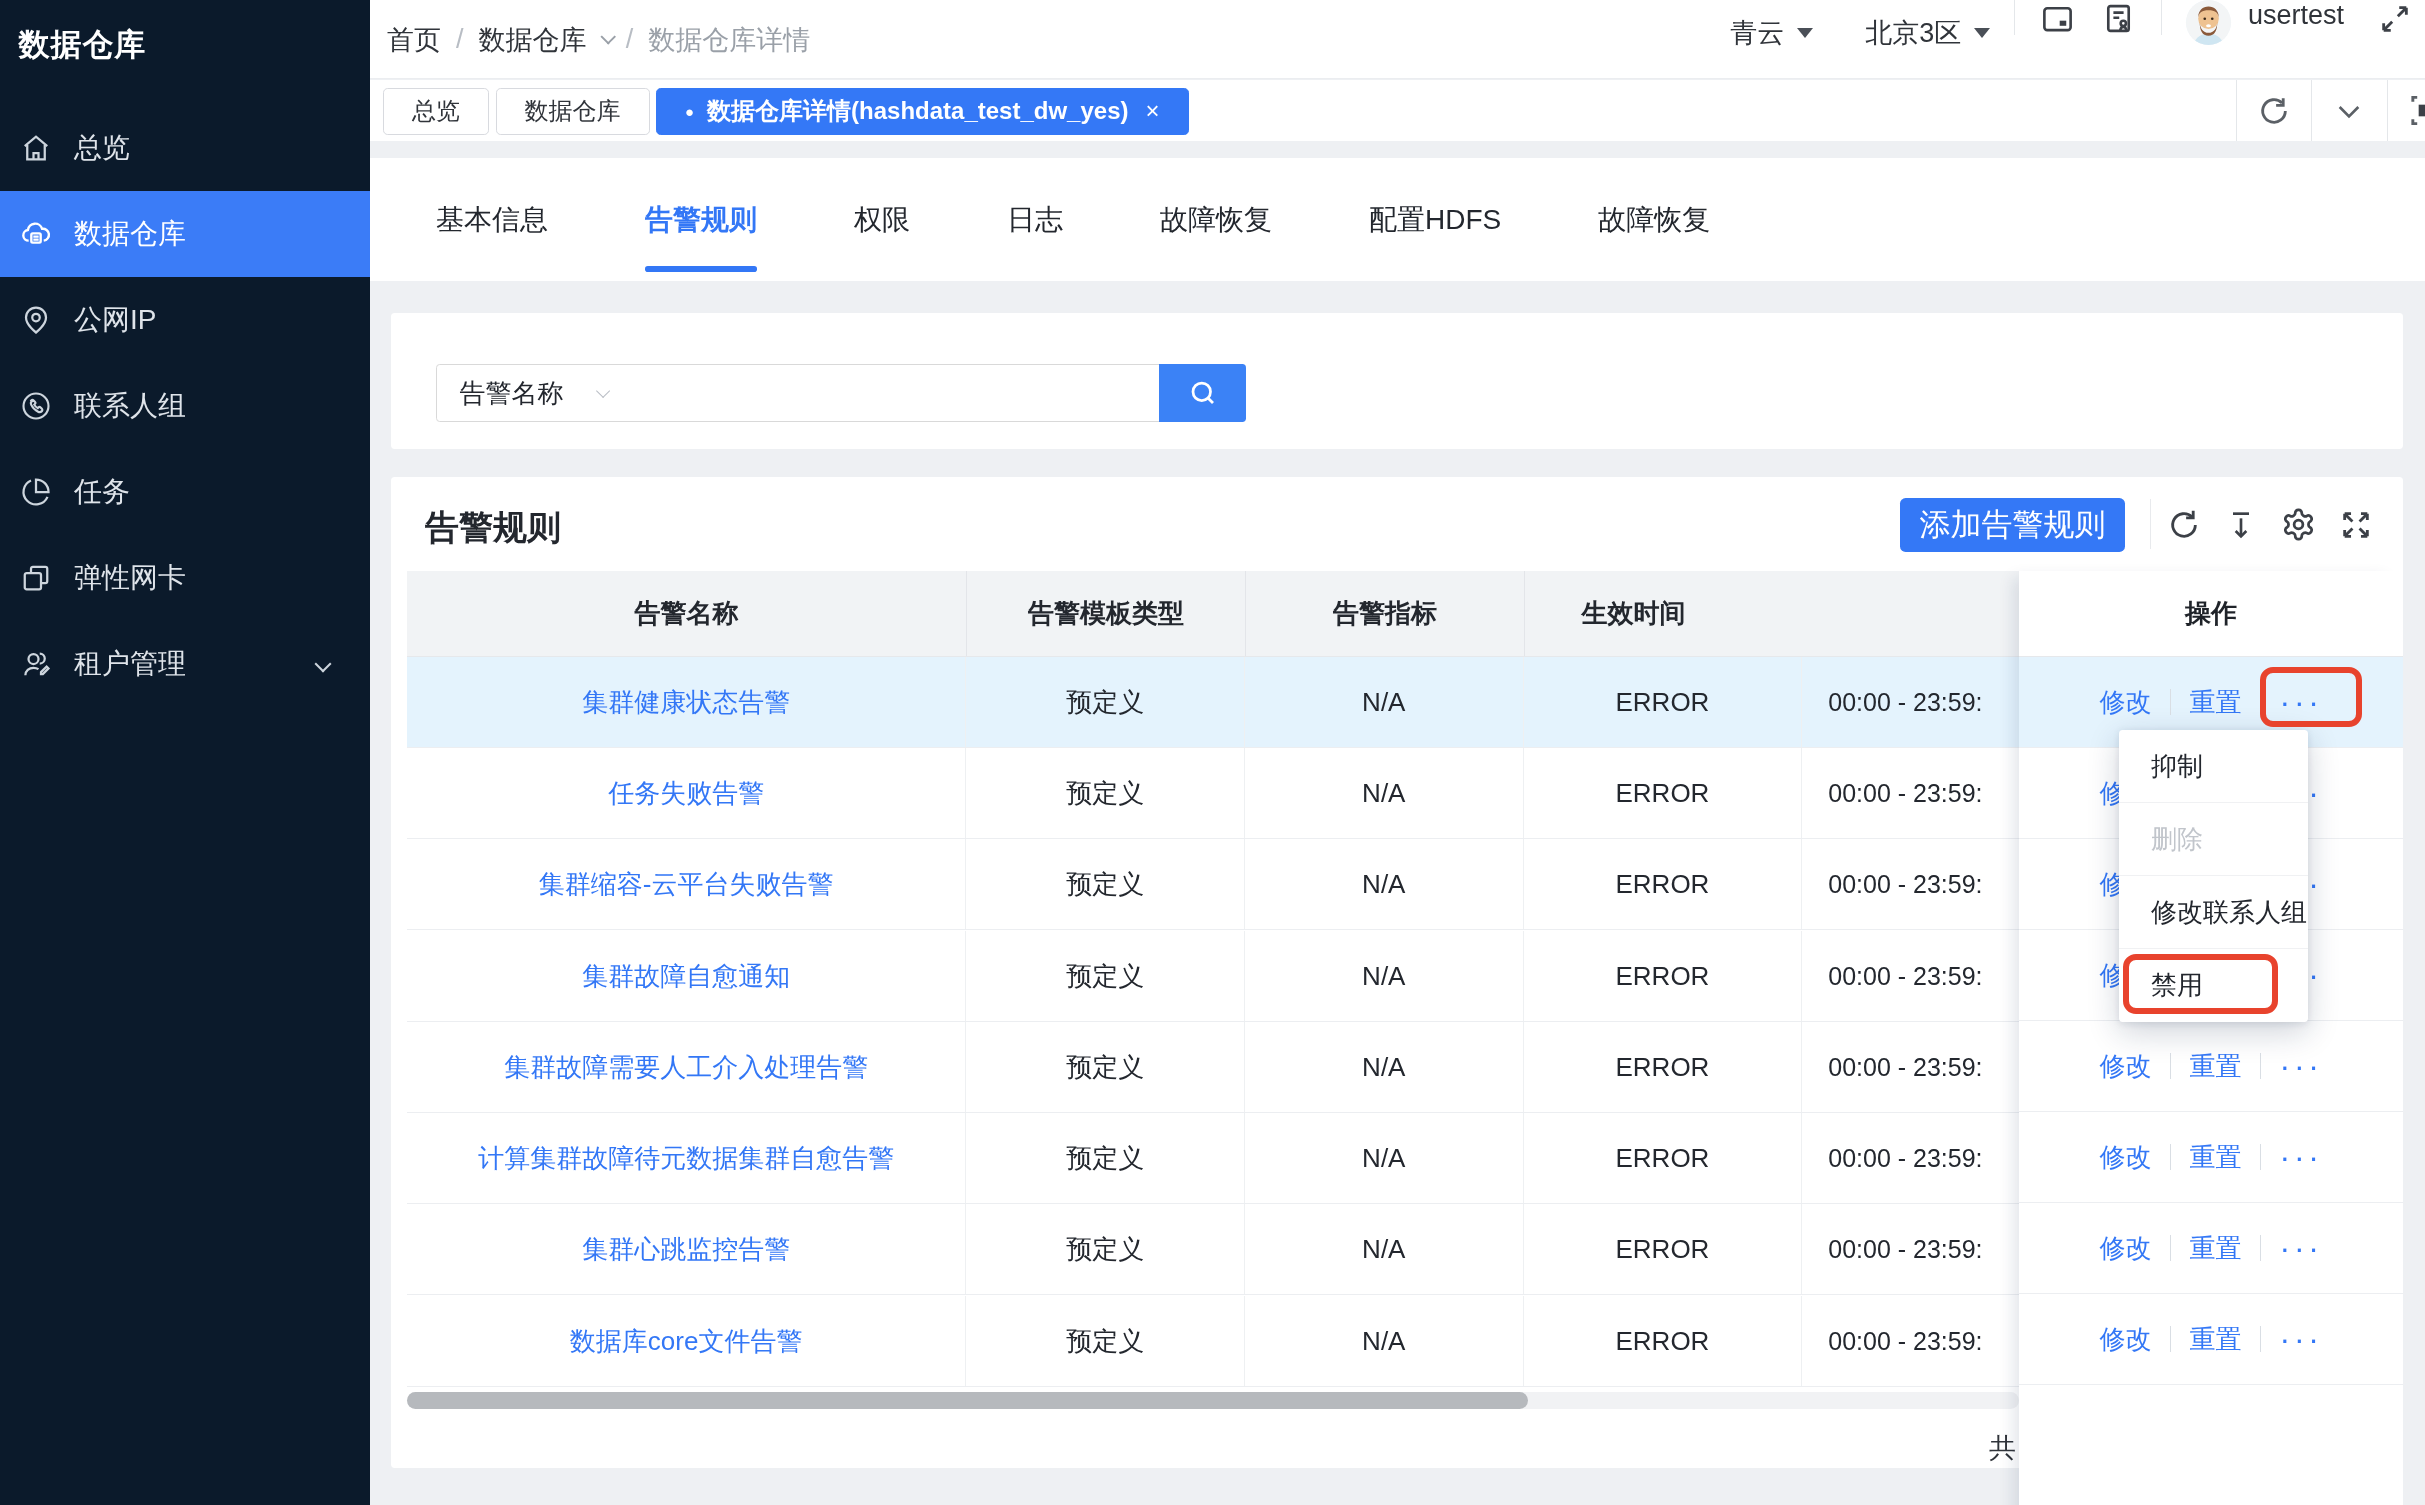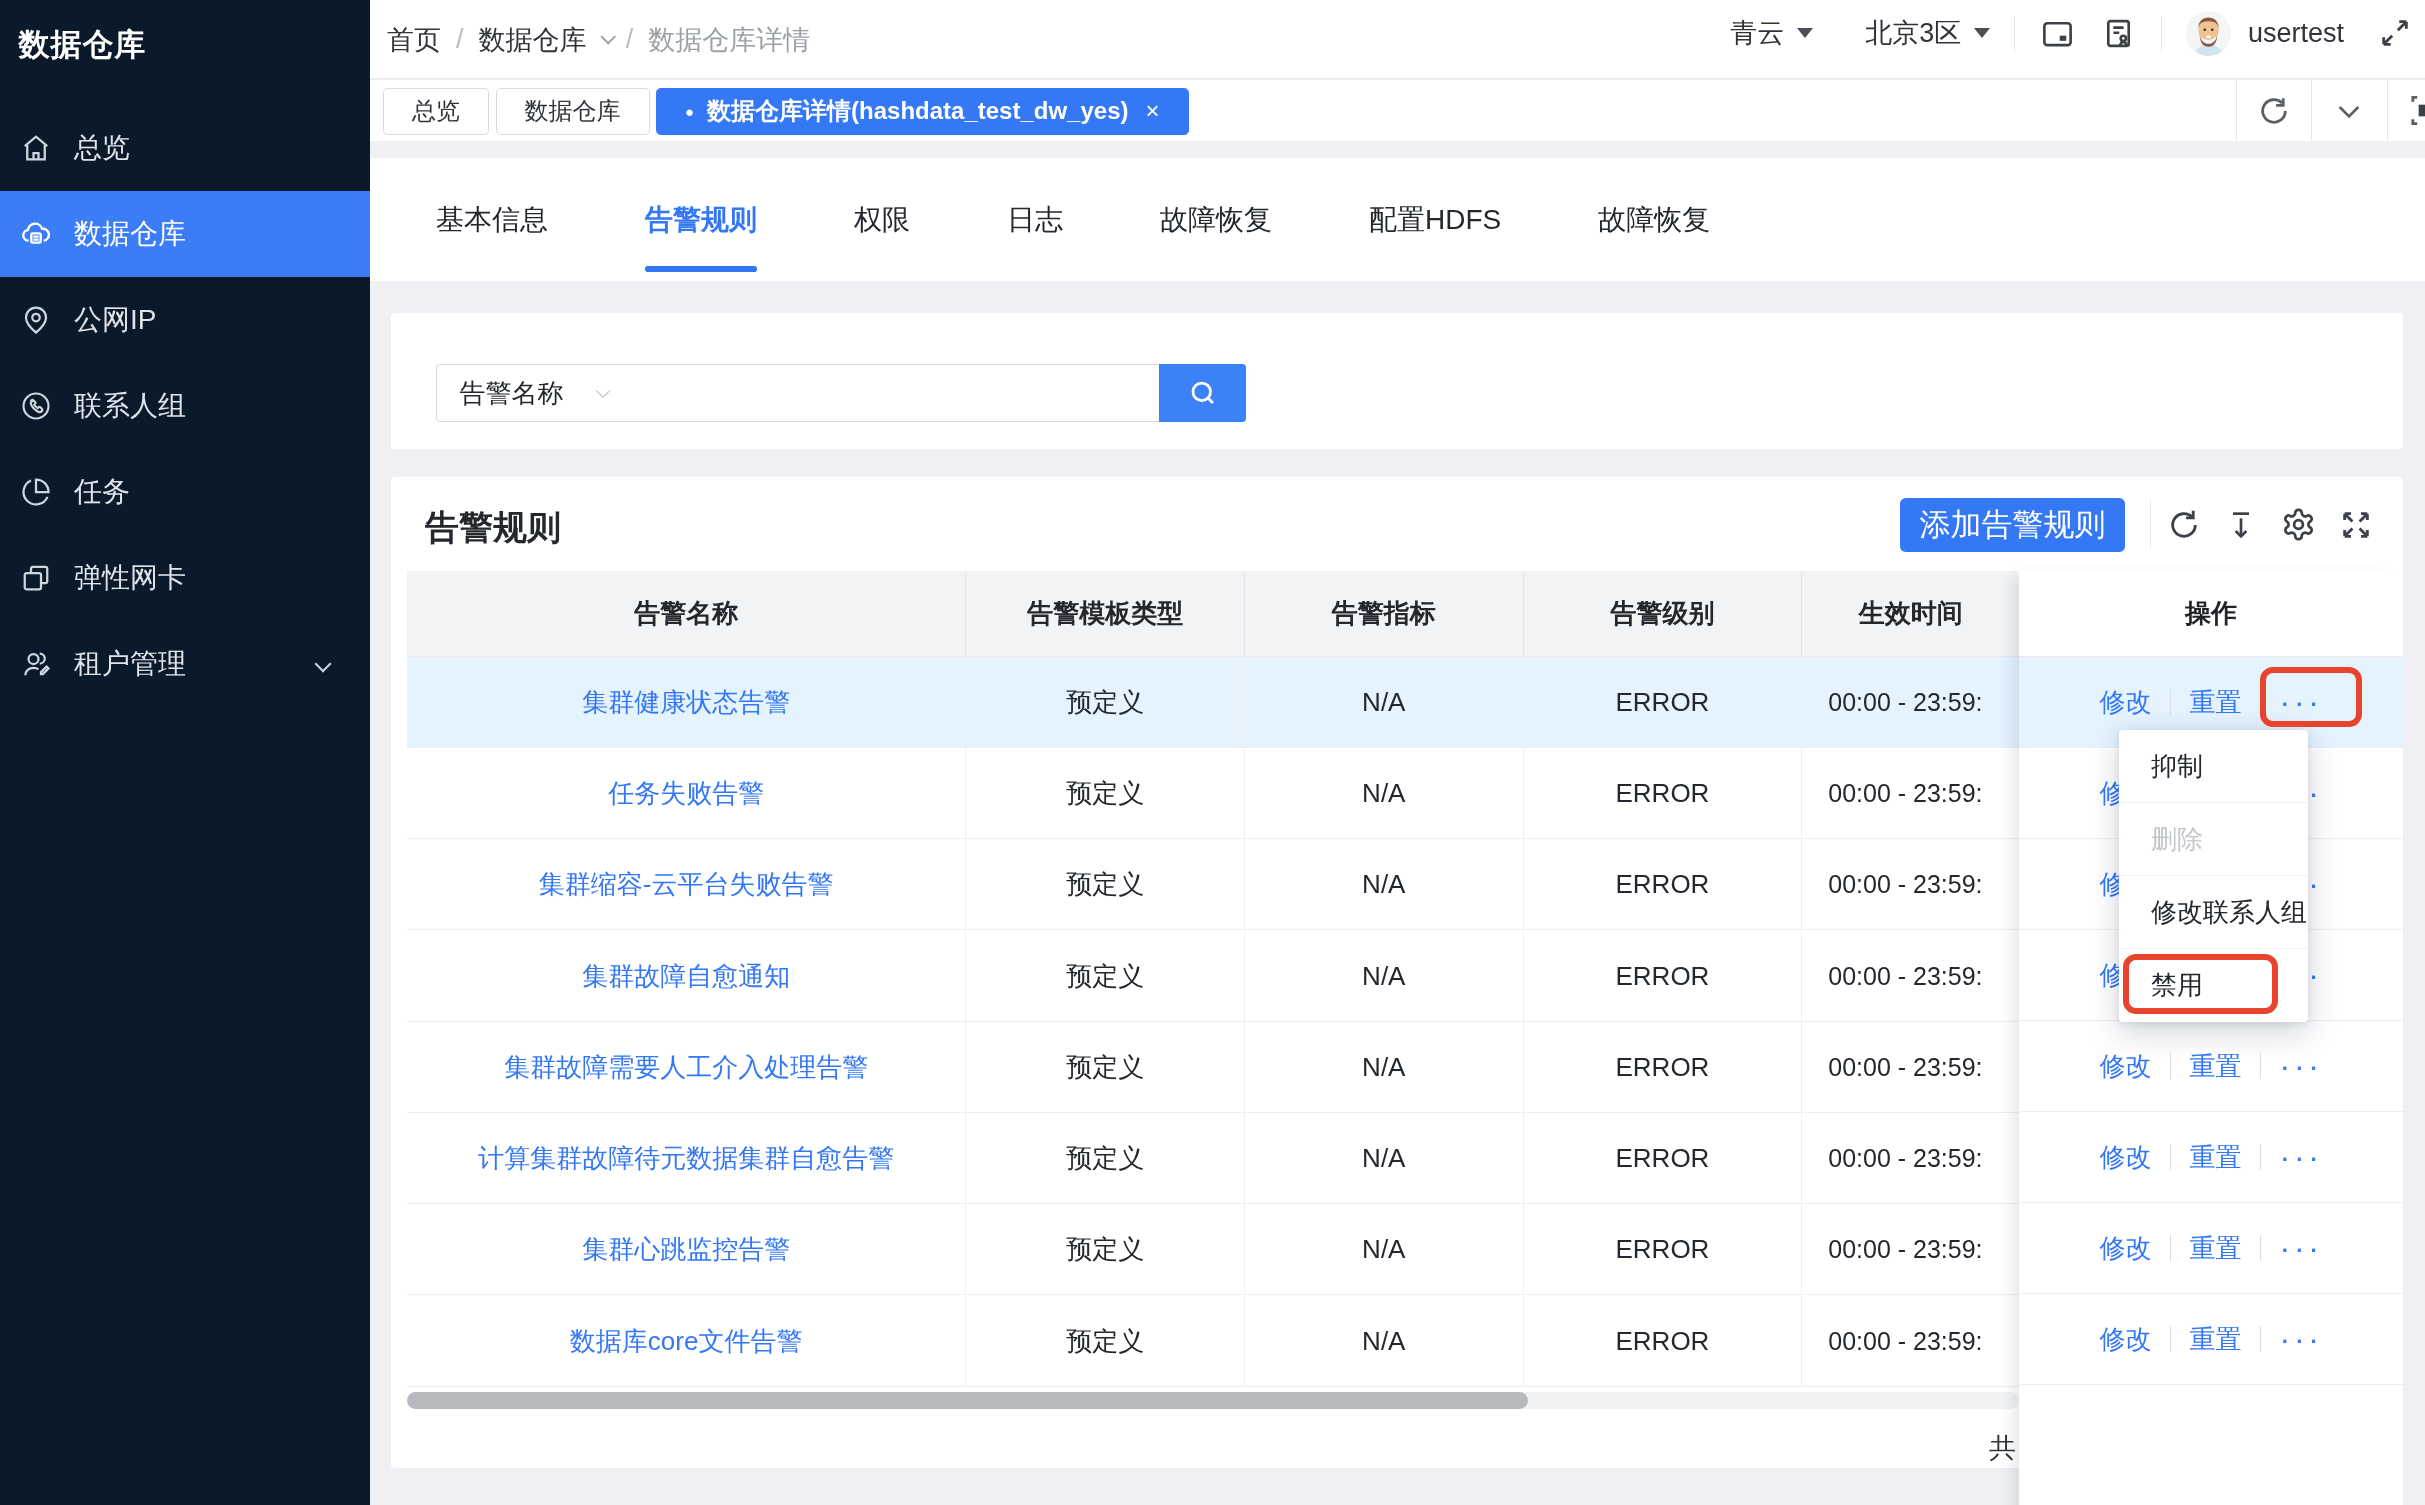--- a/index.html
+++ b/index.html
@@ -24,21 +24,21 @@
   .side-item.active svg { stroke:#ffffff; }
   .side-chevron { position:absolute; right:41px; top:37px; width:12px; height:12px; border-right:2.3px solid #cdd5dd; border-bottom:2.3px solid #cdd5dd; transform:rotate(45deg); }
 
   
   .topbar { left:370px; top:0; width:2056px; height:79px; background:#ffffff; border-bottom:0.9px solid #ebedf0; z-index:4; }
   .crumbs { position:absolute; left:17px; top:0; height:79px; display:flex; align-items:center; font-size:27px; }
   .crumb { color:#30343a; }
   .crumb.current { color:#9aa0a8; }
   .crumb-sep { color:#b8bdc4; margin:0 15px; }
   .crumb-chev { width:11.2px; height:11.2px; border-right:2.3px solid #9aa0a8; border-bottom:2.3px solid #9aa0a8; transform:rotate(45deg) translateY(-3.7px); margin-left:13px; display:inline-block; }
-  .top-right { position:absolute; right:13px; top:0; height:66px; display:flex; align-items:center; }
+  .top-right { position:absolute; right:13px; top:0; height:66px; display:flex; }
   .tr-item { display:flex; align-items:center; font-size:27px; color:#30343a; cursor:pointer; }
   .caret { width:0; height:0; border-left:8.4px solid transparent; border-right:8.4px solid transparent; border-top:10.2px solid #4a4f57; margin-left:13px; }
   .v-div { width:0.9px; height:35px; background:#e4e7ea; margin:0 24px; }
   .hd-icon { width:37px; height:37px; display:flex; align-items:center; justify-content:center; cursor:pointer; }
   .hd-icon svg { stroke:#3c4047; }
   .avatar { width:45px; height:45px; border-radius:50%; overflow:hidden; background:#eef4f8; margin-right:17px; }
   .username { font-size:27px; color:#30343a; margin-right:32px; }
 
   
   .tabstrip { left:370px; top:80px; width:2056px; height:61px; background:#ffffff; z-index:4; }
@@ -371,21 +371,20 @@
           <path d="M14.5 14.5 20 20m0 0v-4.5M20 20h-4.5"></path>
           <path d="M9.5 9.5 4 4m0 0v4.5M4 4h4.5"></path>
         </svg>
     </span>
   </div>
 
   <div class="thead">
     <div class="th w-name">告警名称</div>
     <div class="th w-tpl">告警模板类型</div>
     <div class="th w-met">告警指标</div>
-    <div class="th w-lvl">告警级别</div>
     <div class="th w-time">生效时间</div>
   </div>
 
   <div class="trow hl" style="top:180px">
     <div class="td w-name">
         <a>集群健康状态告警</a>
       </div>
     <div class="td w-tpl">预定义</div>
     <div class="td w-met">N/A</div>
     <div class="td w-lvl">ERROR</div>

